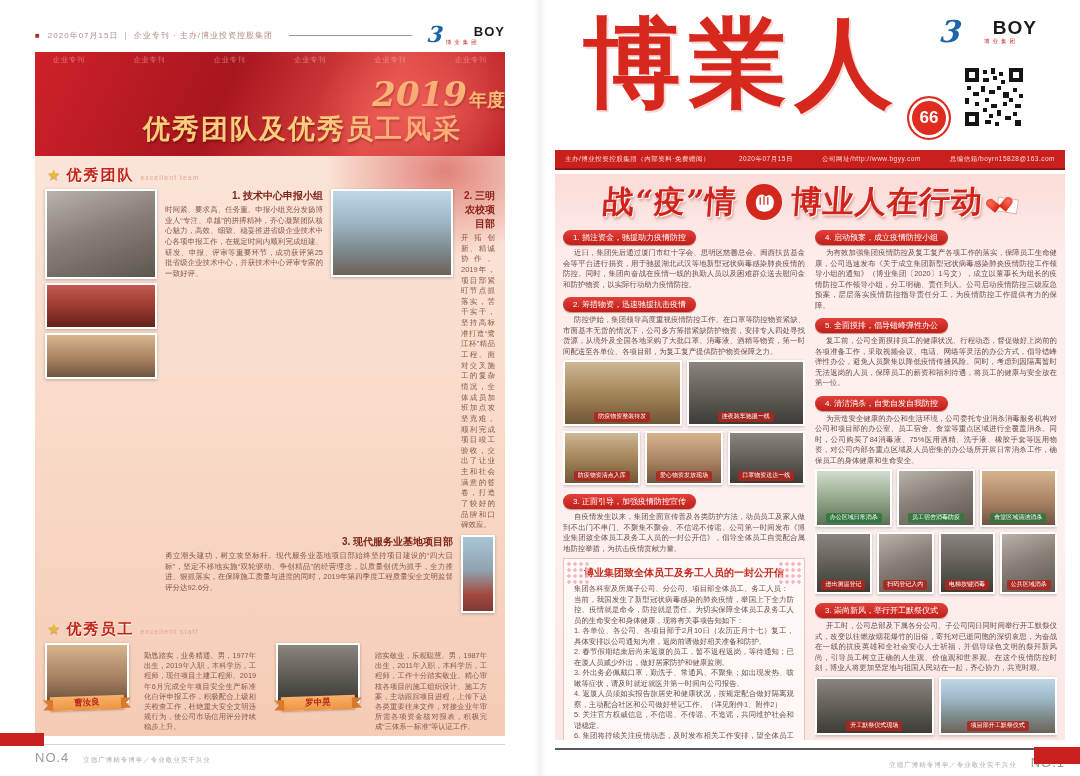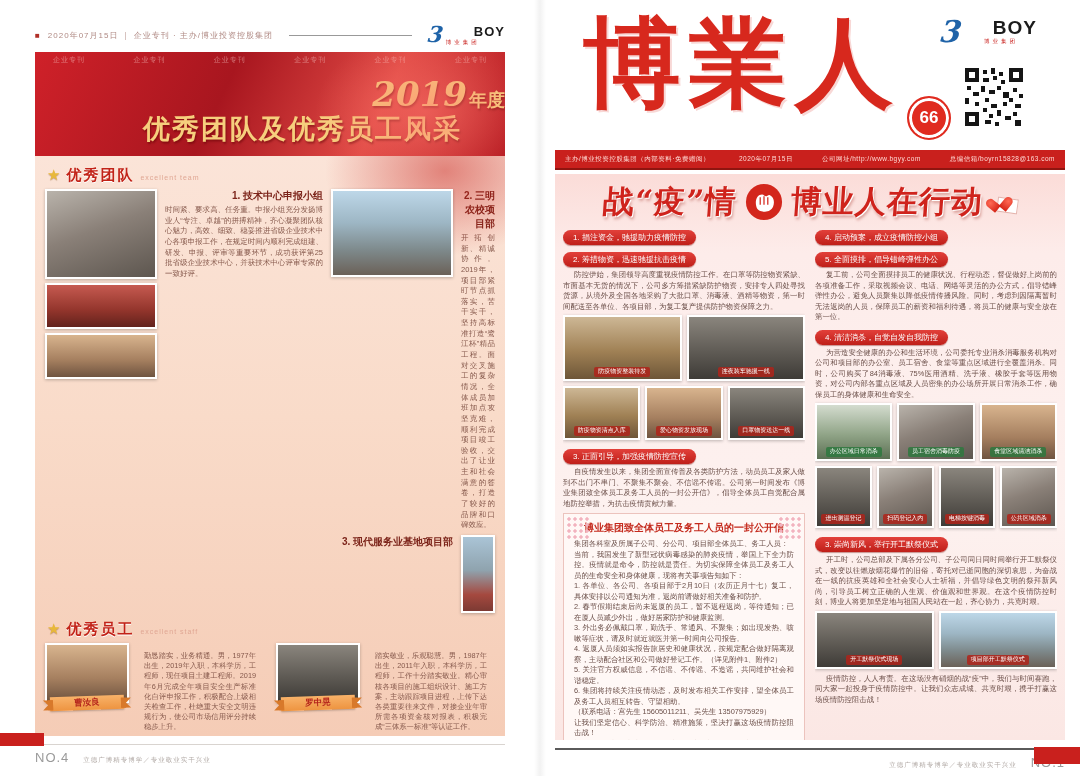--- a/index.html
+++ b/index.html
@@ -190,20 +190,21 @@
           <div class="t-name">1. 技术中心申报小组</div>
           <p>时间紧、要求高、任务重。申报小组充分发扬博业人“专注、卓越”的拼搏精神，齐心凝聚团队核心魅力，高效、细致、稳妥推进省级企业技术中心各项申报工作，在规定时间内顺利完成组建、研发、申报、评审等重要环节，成功获评第25批省级企业技术中心，并获技术中心评审专家的一致好评。</p>
         </div>
         <div class="ph ph-sky t-photo-b"></div>
         <div class="t-item">
           <div class="t-name">2. 三明农校项目部</div>
           <p>开拓创新、精诚协作。2019年，项目部紧盯节点抓落实，苦干实干，坚持高标准打造“鹭江杯”精品工程。面对交叉施工的复杂情况，全体成员加班加点攻坚克难，顺利完成项目竣工验收，交出了让业主和社会满意的答卷，打造了较好的品牌和口碑效应。</p>
         </div>
         <div class="t-item t-item3">
           <div class="t-name">3. 现代服务业基地项目部</div>
+          <p>勇立潮头建功，树立攻坚标杆。现代服务业基地项目部始终坚持项目建设的“四大目标”，坚定不移地实施“双轮驱动、争创精品”的经营理念，以质量创优为抓手，全力推进、狠抓落实，在保障施工质量与进度的同时，2019年第四季度工程质量安全文明监督评分达92.6分。</p>
         </div>
         <div class="ph ph-banner t-photo-c"></div>
       </div>
 
       <div class="sec-head" style="margin-top:7px">
         <span class="star">★</span>
         <span class="sec-title">优秀员工</span>
         <span class="sec-sub">excellent staff</span>
       </div>
 
@@ -322,20 +323,21 @@
           <span class="envel"></span>
           <span class="heart"></span>
         </span>
       </div>
 
       <div class="cols">
 
         <div class="col">
 
           <span class="chip">1. 捐注资金，驰援助力疫情防控</span>
+          <p class="indent">近日，集团先后通过厦门市红十字会、思明区慈善总会、闽西扶贫基金会等平台进行捐资，用于驰援湖北武汉等地新型冠状病毒感染肺炎疫情的防控。同时，集团向奋战在疫情一线的执勤人员以及困难群众送去慰问金和防护物资，以实际行动助力疫情防控。</p>
 
           <span class="chip">2. 筹措物资，迅速驰援抗击疫情</span>
           <p class="indent">防控伊始，集团领导高度重视疫情防控工作。在口罩等防控物资紧缺、市面基本无货的情况下，公司多方筹措紧缺防护物资，安排专人四处寻找货源，从境外及全国各地采购了大批口罩、消毒液、酒精等物资，第一时间配送至各单位、各项目部，为复工复产提供防护物资保障之力。</p>
 
           <div class="pgrid h64">
             <div class="ph ph-box">
                 <span class="cap">防疫物资整装待发</span>
               </div>
             <div class="ph ph-dim">
                 <span class="cap">连夜装车驰援一线</span>
@@ -371,20 +373,21 @@
 6. 集团将持续关注疫情动态，及时发布相关工作安排，望全体员工及务工人员相互转告、守望相助。
 （联系电话：宫先生 15605011211、吴先生 13507975929）
 让我们坚定信心、科学防治、精准施策，坚决打赢这场疫情防控阻击战！
 祝全体员工新春安康，身体健康，阖家幸福，万事如意！</p>
 
           </div>
         </div>
 
         <div class="col">
           <span class="chip">4. 启动预案，成立疫情防控小组</span>
+          <p class="indent">为有效加强集团疫情防控及复工复产各项工作的落实，保障员工生命健康，公司迅速发布《关于成立集团新型冠状病毒感染肺炎疫情防控工作领导小组的通知》（博业集团〔2020〕1号文），成立以董事长为组长的疫情防控工作领导小组，分工明确、责任到人。公司启动疫情防控三级应急预案，层层落实疫情防控指导责任分工，为疫情防控工作提供有力的保障。</p>
 
           <span class="chip">5. 全面摸排，倡导错峰弹性办公</span>
           <p class="indent">复工前，公司全面摸排员工的健康状况、行程动态，督促做好上岗前的各项准备工作，采取视频会议、电话、网络等灵活的办公方式，倡导错峰弹性办公，避免人员聚集以降低疫情传播风险。同时，考虑到因隔离暂时无法返岗的人员，保障员工的薪资和福利待遇，将员工的健康与安全放在第一位。</p>
 
           <span class="chip">4. 清洁消杀，自觉自发自我防控</span>
           <p class="indent">为营造安全健康的办公和生活环境，公司委托专业消杀消毒服务机构对公司和项目部的办公室、员工宿舍、食堂等重点区域进行全覆盖消杀。同时，公司购买了84消毒液、75%医用酒精、洗手液、橡胶手套等医用物资，对公司内部各重点区域及人员密集的办公场所开展日常消杀工作，确保员工的身体健康和生命安全。</p>
 
           <div class="pgrid h56">
             <div class="ph ph-green">
                 <span class="cap green">办公区域日常消杀</span>

